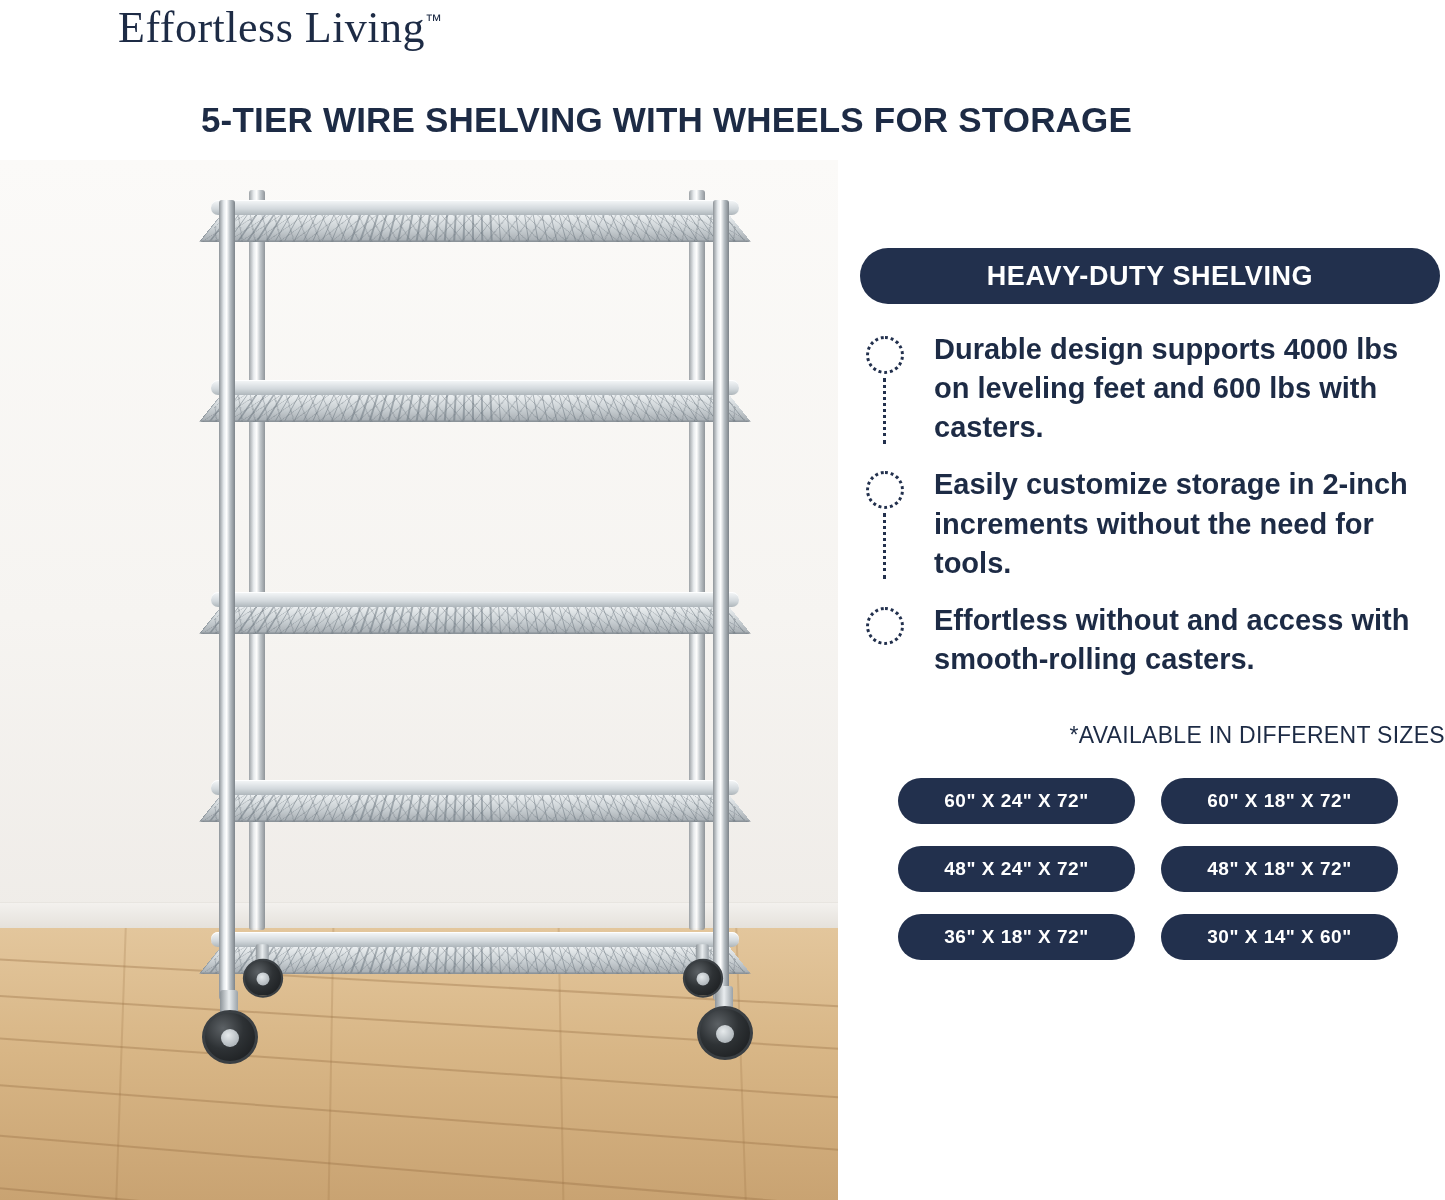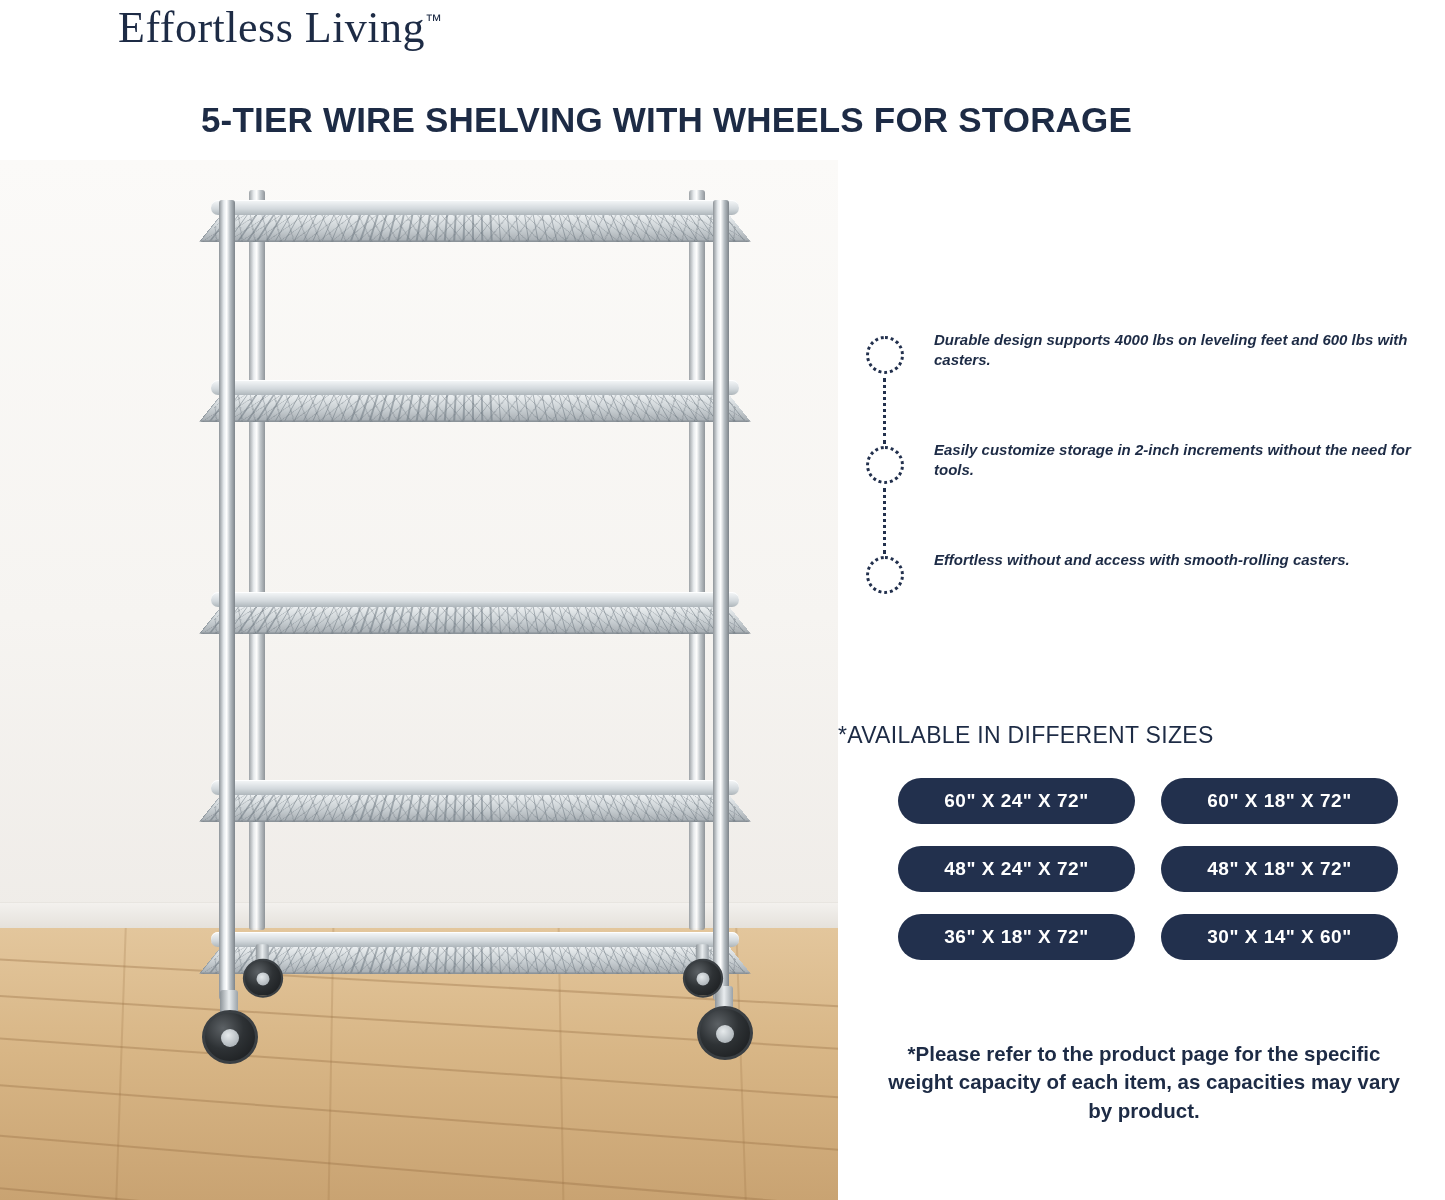--- a/index.html
+++ b/index.html
@@ -228,33 +228,32 @@
   .feature .connector {
     position: absolute;
     left: 45px;
     top: 48px;
     width: 0;
     height: 66px;
     border-left: 3px dotted #22304d;
   }
   .feature:last-child .connector { display: none; }
   .feature .text {
-    font-size: 15px;
+    font-size: 29px;
     font-weight: bold;
     color: #1d2b45;
     line-height: 1.35;
-    font-style: italic;
   }
 
   .sizes-heading {
     position: absolute;
     left: 0;
     top: 722px;
     width: 607px;
-    text-align: left;
+    text-align: right;
     font-size: 23px;
     color: #1d2b45;
     letter-spacing: 0.3px;
   }
 
   .size-grid {
     position: absolute;
     left: 60px;
     top: 778px;
     width: 500px;
@@ -363,20 +362,21 @@
     <div class="caster" style="left:470px; top:744px; transform:scale(.72);">
       <div class="stem"></div>
         <div class="wheel"></div>
         <div class="hub"></div>
     </div>
   </div>
 </div>
 
 <div class="info">
 
+  <div class="pill-title">HEAVY-DUTY SHELVING</div>
 
   <div class="features">
     <div class="feature">
       <span class="bullet"></span>
       <span class="connector"></span>
       <div class="text">Durable design supports 4000 lbs on leveling feet and 600 lbs with casters.</div>
     </div>
     <div class="feature">
       <span class="bullet"></span>
       <span class="connector"></span>
@@ -393,14 +393,13 @@
 
   <div class="size-grid">
     <div class="size-pill">60" X 24" X 72"</div>
     <div class="size-pill">60" X 18" X 72"</div>
     <div class="size-pill">48" X 24" X 72"</div>
     <div class="size-pill">48" X 18" X 72"</div>
     <div class="size-pill">36" X 18" X 72"</div>
     <div class="size-pill">30" X 14" X 60"</div>
   </div>
 
-  <div class="disclaimer">*Please refer to the product page for the specific weight capacity of each item, as capacities may vary by product.</div>
 </div>
 
 </body></html>

